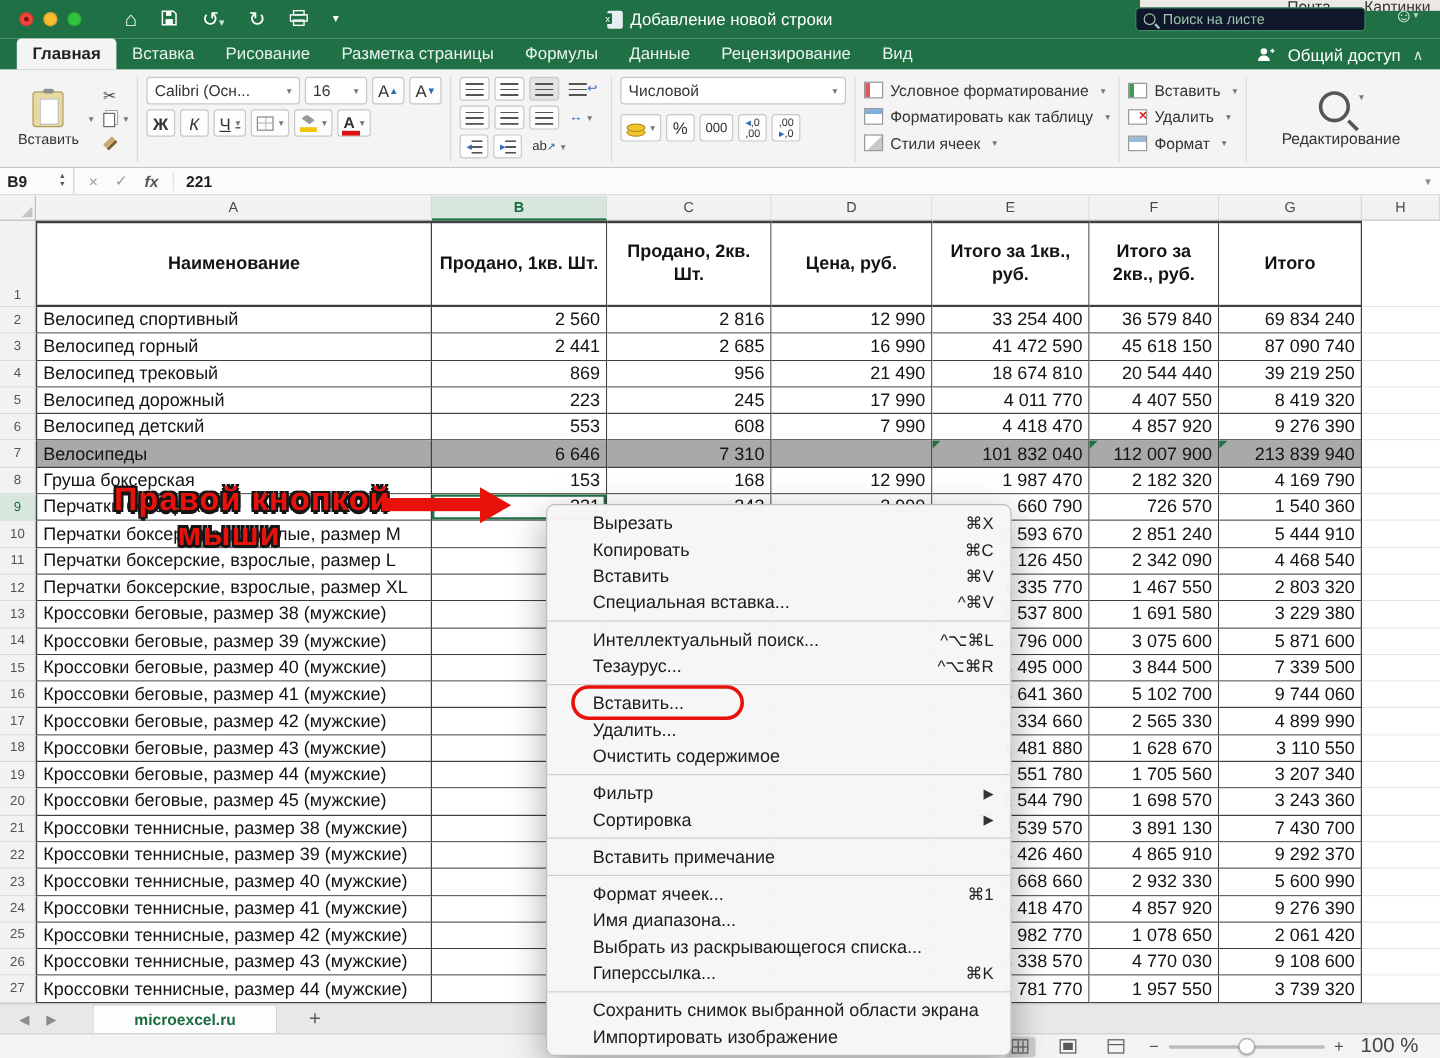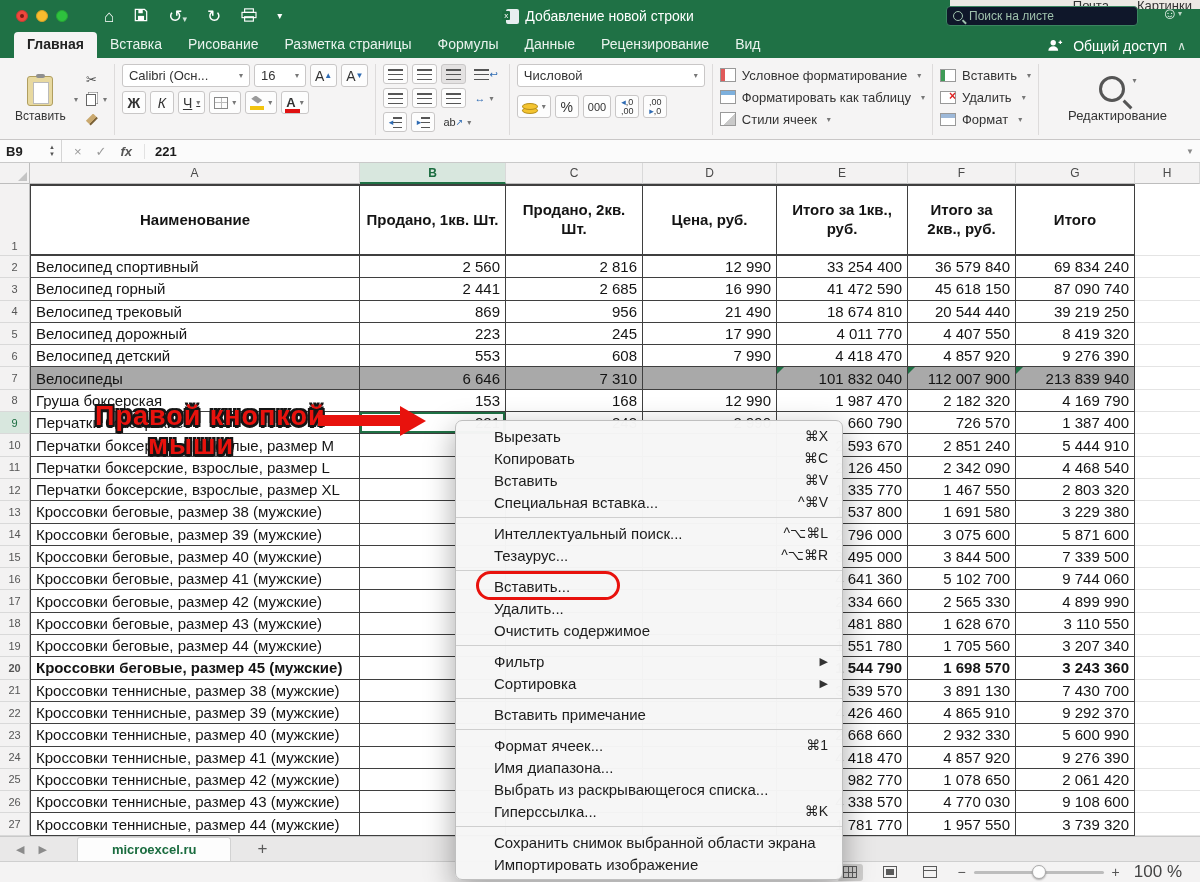--- a/index.html
+++ b/index.html
@@ -510,21 +510,21 @@
         <div class="cell g-h" style="width: 65px;"></div>
       </div>
       <div class="g-row" style="height: 22.31px;">
         <div class="g-gut sel" style="width: 30px;">9</div>
         <div class="cell g-a" style="width: 330px;">Перчатки боксерские</div>
         <div class="cell g-num selcell" style="width: 146px;">221</div>
         <div class="cell g-num" style="width: 137px;">243</div>
         <div class="cell g-num" style="width: 134px;">2 990</div>
         <div class="cell g-num" style="width: 131px;">660 790</div>
         <div class="cell g-num" style="width: 108px;">726 570</div>
-        <div class="cell g-num" style="width: 119px;">1 387 400</div>
+        <div class="cell g-num" style="width: 119px;">1 540 360</div>
         <div class="cell g-h" style="width: 65px;"></div>
       </div>
       <div class="g-row" style="height: 22.31px;">
         <div class="g-gut" style="width: 30px;">10</div>
         <div class="cell g-a" style="width: 330px;">Перчатки боксерские, взрослые, размер M</div>
         <div class="cell g-num" style="width: 146px;"></div>
         <div class="cell g-num" style="width: 137px;"></div>
         <div class="cell g-num" style="width: 134px;"></div>
         <div class="cell g-num" style="width: 131px;">2 593 670</div>
         <div class="cell g-num" style="width: 108px;">2 851 240</div>
@@ -623,21 +623,21 @@
         <div class="g-gut" style="width: 30px;">19</div>
         <div class="cell g-a" style="width: 330px;">Кроссовки беговые, размер 44 (мужские)</div>
         <div class="cell g-num" style="width: 146px;"></div>
         <div class="cell g-num" style="width: 137px;"></div>
         <div class="cell g-num" style="width: 134px;"></div>
         <div class="cell g-num" style="width: 131px;">1 551 780</div>
         <div class="cell g-num" style="width: 108px;">1 705 560</div>
         <div class="cell g-num" style="width: 119px;">3 207 340</div>
         <div class="cell g-h" style="width: 65px;"></div>
       </div>
-      <div class="g-row" style="height: 22.31px; font-weight: bold;">
+      <div class="g-row" style="height: 22.31px;">
         <div class="g-gut" style="width: 30px;">20</div>
         <div class="cell g-a" style="width: 330px;">Кроссовки беговые, размер 45 (мужские)</div>
         <div class="cell g-num" style="width: 146px;"></div>
         <div class="cell g-num" style="width: 137px;"></div>
         <div class="cell g-num" style="width: 134px;"></div>
         <div class="cell g-num" style="width: 131px;">1 544 790</div>
         <div class="cell g-num" style="width: 108px;">1 698 570</div>
         <div class="cell g-num" style="width: 119px;">3 243 360</div>
         <div class="cell g-h" style="width: 65px;"></div>
       </div>

